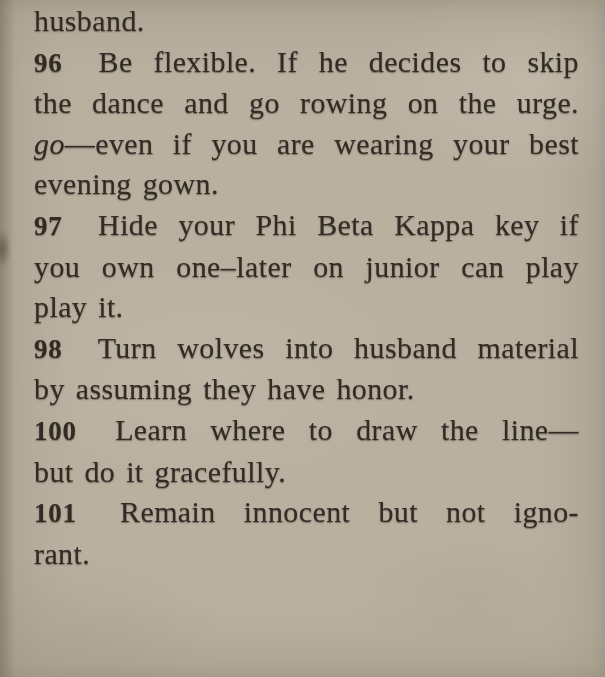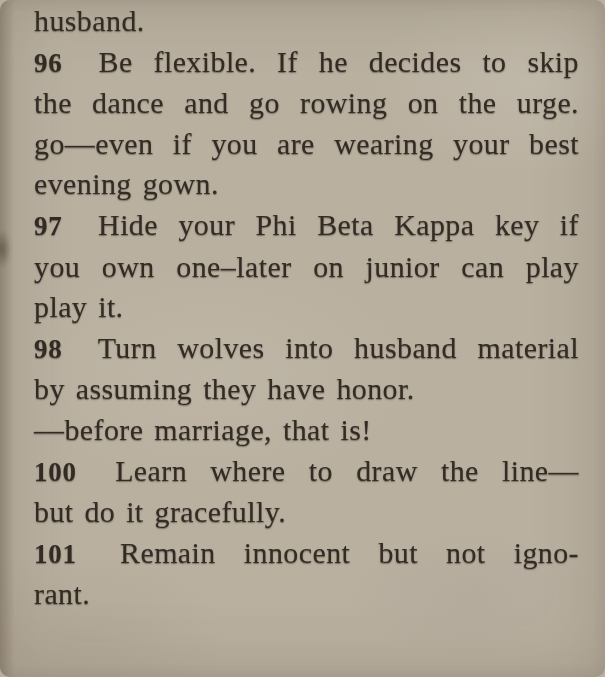--- a/index.html
+++ b/index.html
@@ -13,21 +13,20 @@
   .photo {
     position: relative;
     width: 605px;
     height: 677px;
     overflow: hidden;
     background:
       radial-gradient(ellipse 95% 75% at 46% 36%, rgba(255, 250, 234, 0.28), rgba(255, 250, 234, 0) 62%),
       linear-gradient(158deg, rgba(224, 214, 196, 0.35) 0%, rgba(0,0,0,0) 45%, rgba(92, 90, 92, 0.14) 100%),
       radial-gradient(ellipse 150% 125% at 50% 44%, var(--paper, #d6cec0) 42%, #c7bdac 82%, #b3a violet998 100%),
       #cfc7b8;
-    border-radius: 10px;
   }
   .vignette {
     position: absolute;
     inset: 0;
     pointer-events: none;
     box-shadow:
       inset 0 0 70px rgba(70, 58, 40, 0.22),
       inset 0 0 14px rgba(70, 58, 40, 0.12);
   }
   .mottle {
@@ -79,20 +78,21 @@
     text-align: justify;
     text-align-last: justify;
   }
   .num {
     font-weight: bold;
     font-size: 27px;
     margin-right: 15px;
     letter-spacing: 0.8px;
   }
   .i {
+    font-style: italic;
     margin-top: 23px;
   }
 </style>
 </head>
 <body>
 
 <div class="photo">
   <div class="mottle"></div>
   <div class="edge-left"></div>
   <div class="smudge"></div>
@@ -100,20 +100,19 @@
       <div class="line"><span>husband.</span></div>
       <div class="line j"><span class="num">96</span> <span>Be flexible. If he decides to skip</span></div>
       <div class="line j"><span>the dance and go rowing on the urge.</span></div>
       <div class="line j"><span class="i">go</span><span>—even if you are wearing your best</span></div>
       <div class="line"><span>evening gown.</span></div>
       <div class="line j"><span class="num">97</span> <span>Hide your Phi Beta Kappa key if</span></div>
       <div class="line j"><span>you own one–later on junior can play</span></div>
       <div class="line"><span>play it.</span></div>
       <div class="line j"><span class="num">98</span> <span>Turn wolves into husband material</span></div>
       <div class="line"><span>by assuming they have honor.</span></div>
-      <div class="line"><span>—before marriage, that is!</span></div>
       <div class="line j"><span class="num">100</span> <span>Learn where to draw the line—</span></div>
       <div class="line"><span>but do it gracefully.</span></div>
       <div class="line j"><span class="num">101</span> <span>Remain innocent but not igno-</span></div>
       <div class="line"><span>rant.</span></div>
     </div>
   <div class="vignette"></div>
 </div>
 
 </body></html>

